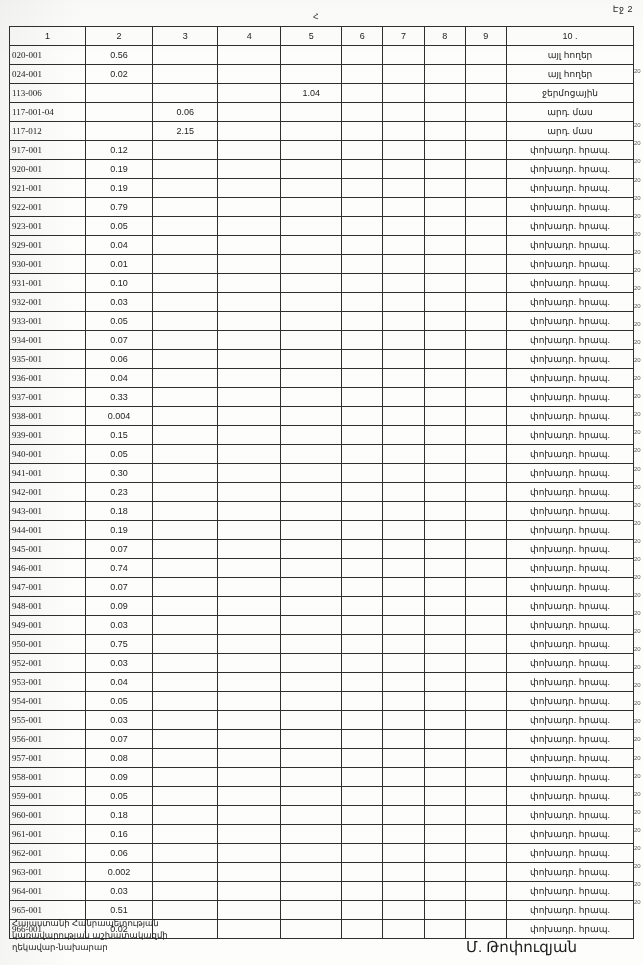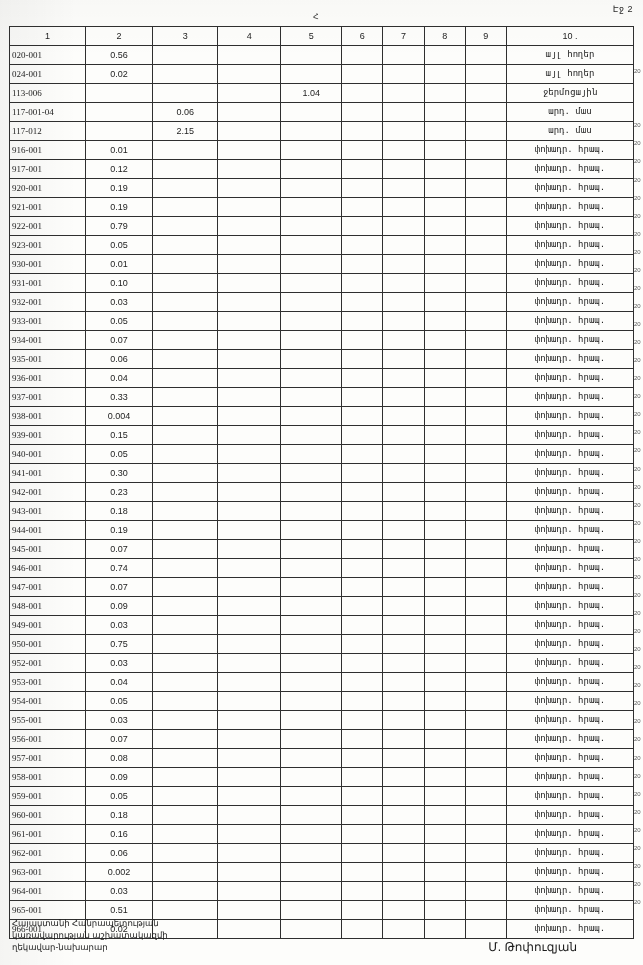--- a/index.html
+++ b/index.html
@@ -77,21 +77,20 @@
     font-family: Liberation Serif, serif;
   }
   .c-num {
     text-align: center;
     font-size: 9px;
   }
   .c-desc {
     text-align: center;
     font-size: 8.5px;
     color: #232323;
-    font-family: Liberation Mono, monospace;
   }
   .right-notes {
     position: absolute;
     left: 634px;
     top: 26px;
     width: 10px;
     font-size: 6px;
     color: #5a5a5a;
   }
   .right-notes div {
@@ -105,21 +104,21 @@
     bottom: 12px;
     width: 620px;
     font-size: 8.5px;
     color: #1c1c1c;
     line-height: 12px;
   }
   .footer .sig {
     position: absolute;
     right: 55px;
     top: 24px;
-    font-size: 12px;
+    font-size: 15px;
   }
   .footer .lines div { white-space: nowrap; }
 </style>
 </head>
 <body>
 
 <div class="page">
 
   <div class="page-number">Էջ 2</div>
   <div class="top-mark">Հ</div>
@@ -206,32 +205,20 @@
           <td class="c-num">2.15</td>
           <td class="c-num"></td>
           <td class="c-num"></td>
           <td class="c-num"></td>
           <td class="c-num"></td>
           <td class="c-num"></td>
           <td class="c-num"></td>
           <td class="c-desc">արդ. մաս</td>
         </tr>
         <tr>
-          <td class="c-code">916-001</td>
-          <td class="c-num">0.01</td>
-          <td class="c-num"></td>
-          <td class="c-num"></td>
-          <td class="c-num"></td>
-          <td class="c-num"></td>
-          <td class="c-num"></td>
-          <td class="c-num"></td>
-          <td class="c-num"></td>
-          <td class="c-desc">փոխադր. հրապ.</td>
-        </tr>
-        <tr>
           <td class="c-code">917-001</td>
           <td class="c-num">0.12</td>
           <td class="c-num"></td>
           <td class="c-num"></td>
           <td class="c-num"></td>
           <td class="c-num"></td>
           <td class="c-num"></td>
           <td class="c-num"></td>
           <td class="c-num"></td>
           <td class="c-desc">փոխադր. հրապ.</td>
@@ -268,20 +255,32 @@
           <td class="c-num"></td>
           <td class="c-num"></td>
           <td class="c-num"></td>
           <td class="c-num"></td>
           <td class="c-num"></td>
           <td class="c-desc">փոխադր. հրապ.</td>
         </tr>
         <tr>
           <td class="c-code">923-001</td>
           <td class="c-num">0.05</td>
+          <td class="c-num"></td>
+          <td class="c-num"></td>
+          <td class="c-num"></td>
+          <td class="c-num"></td>
+          <td class="c-num"></td>
+          <td class="c-num"></td>
+          <td class="c-num"></td>
+          <td class="c-desc">փոխադր. հրապ.</td>
+        </tr>
+        <tr>
+          <td class="c-code">929-001</td>
+          <td class="c-num">0.04</td>
           <td class="c-num"></td>
           <td class="c-num"></td>
           <td class="c-num"></td>
           <td class="c-num"></td>
           <td class="c-num"></td>
           <td class="c-num"></td>
           <td class="c-num"></td>
           <td class="c-desc">փոխադր. հրապ.</td>
         </tr>
         <tr>

